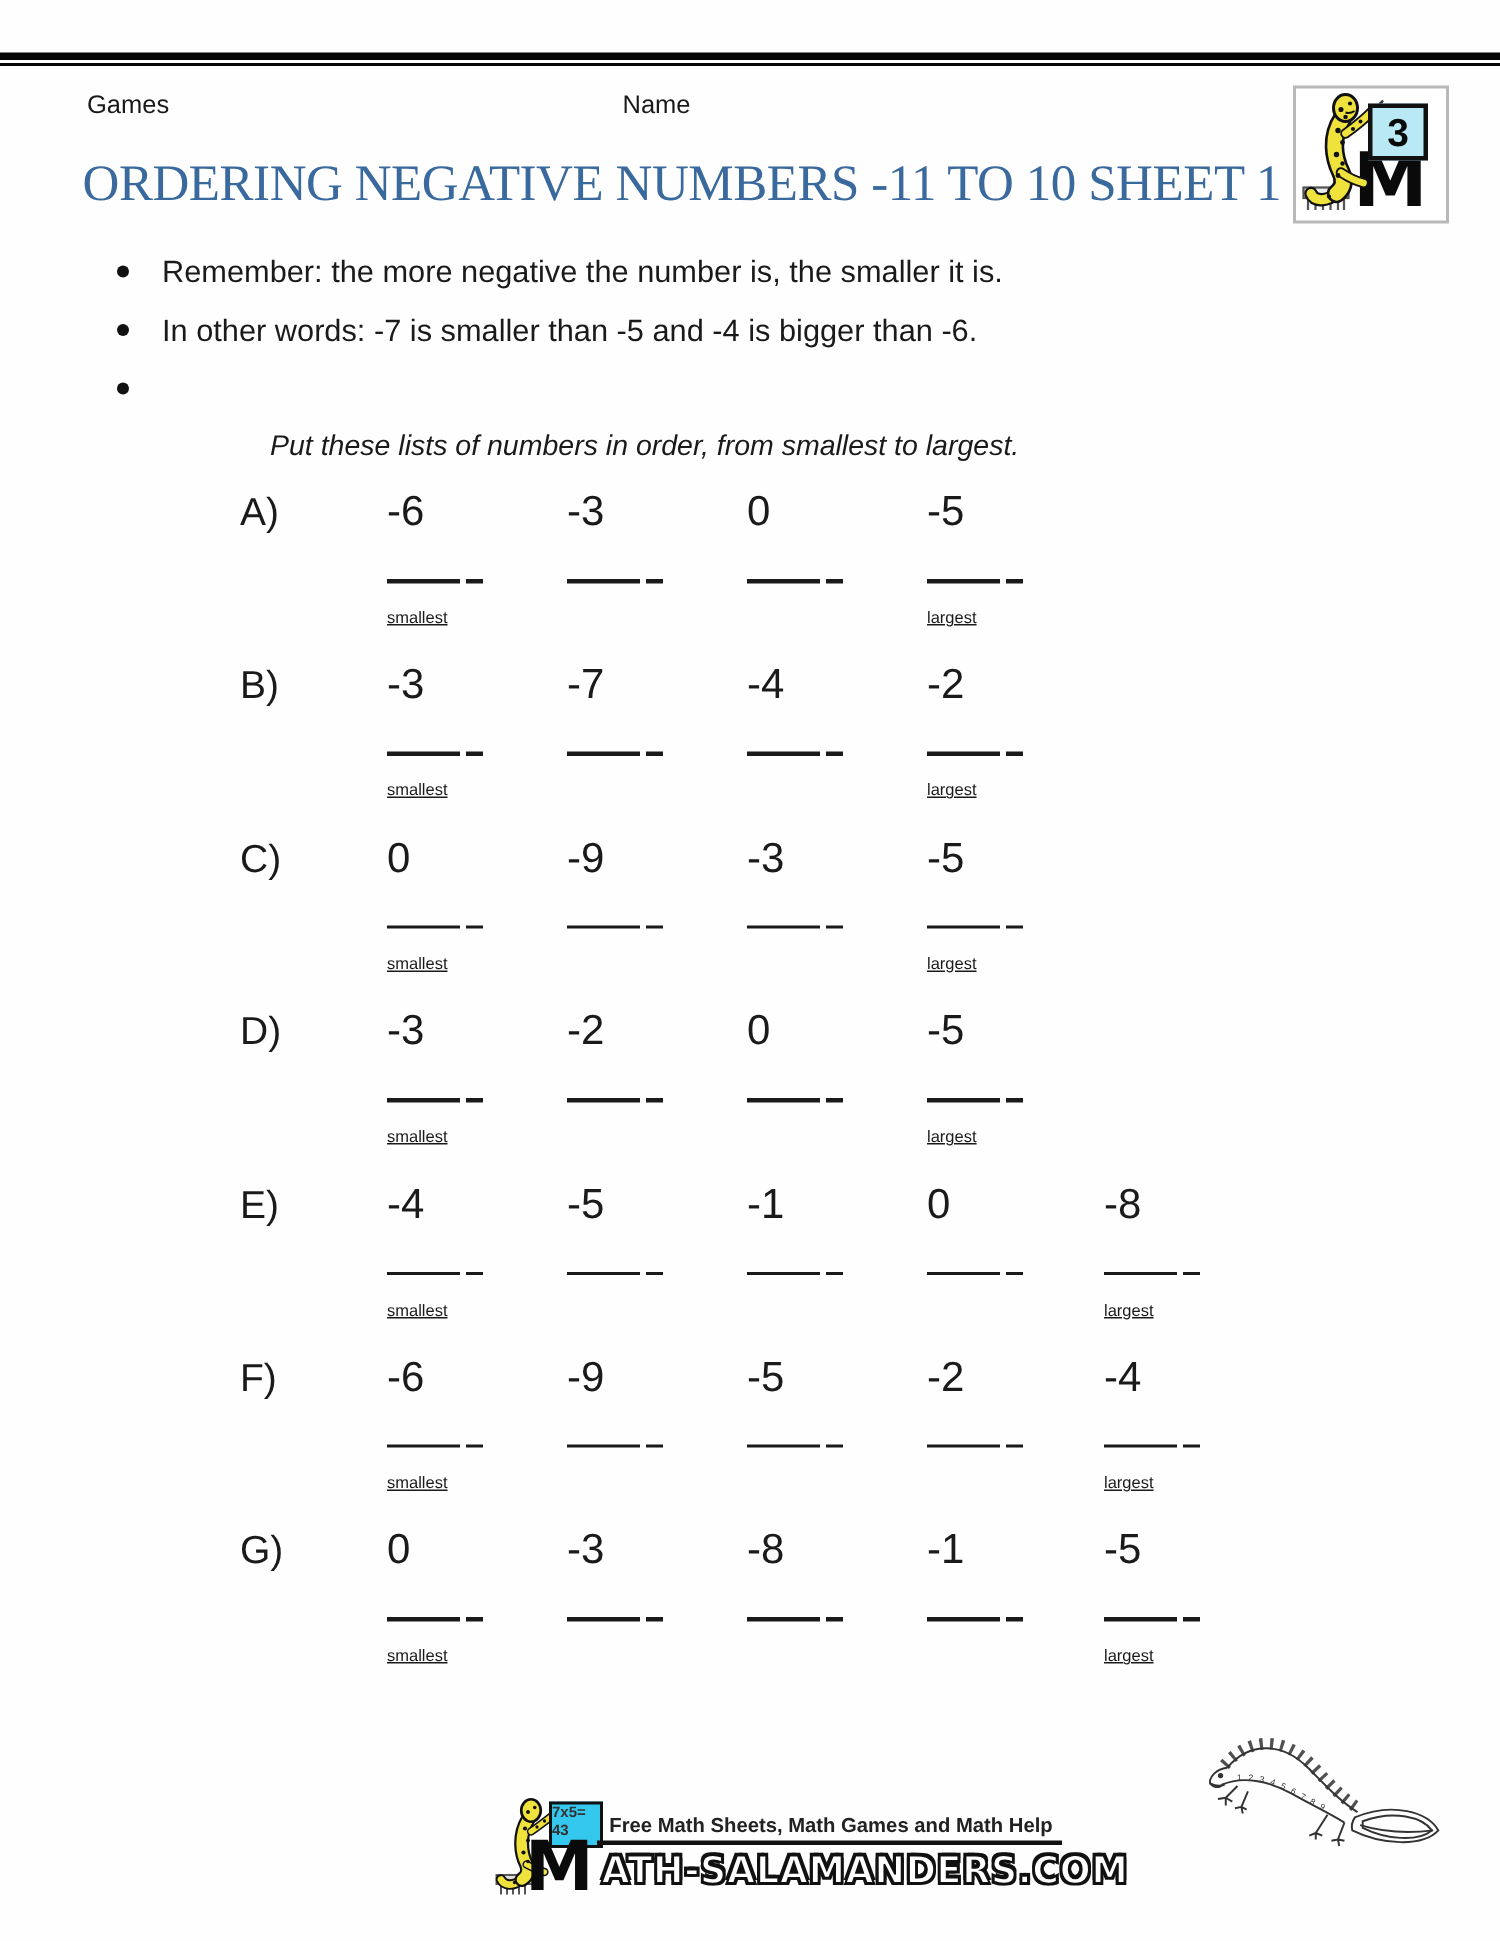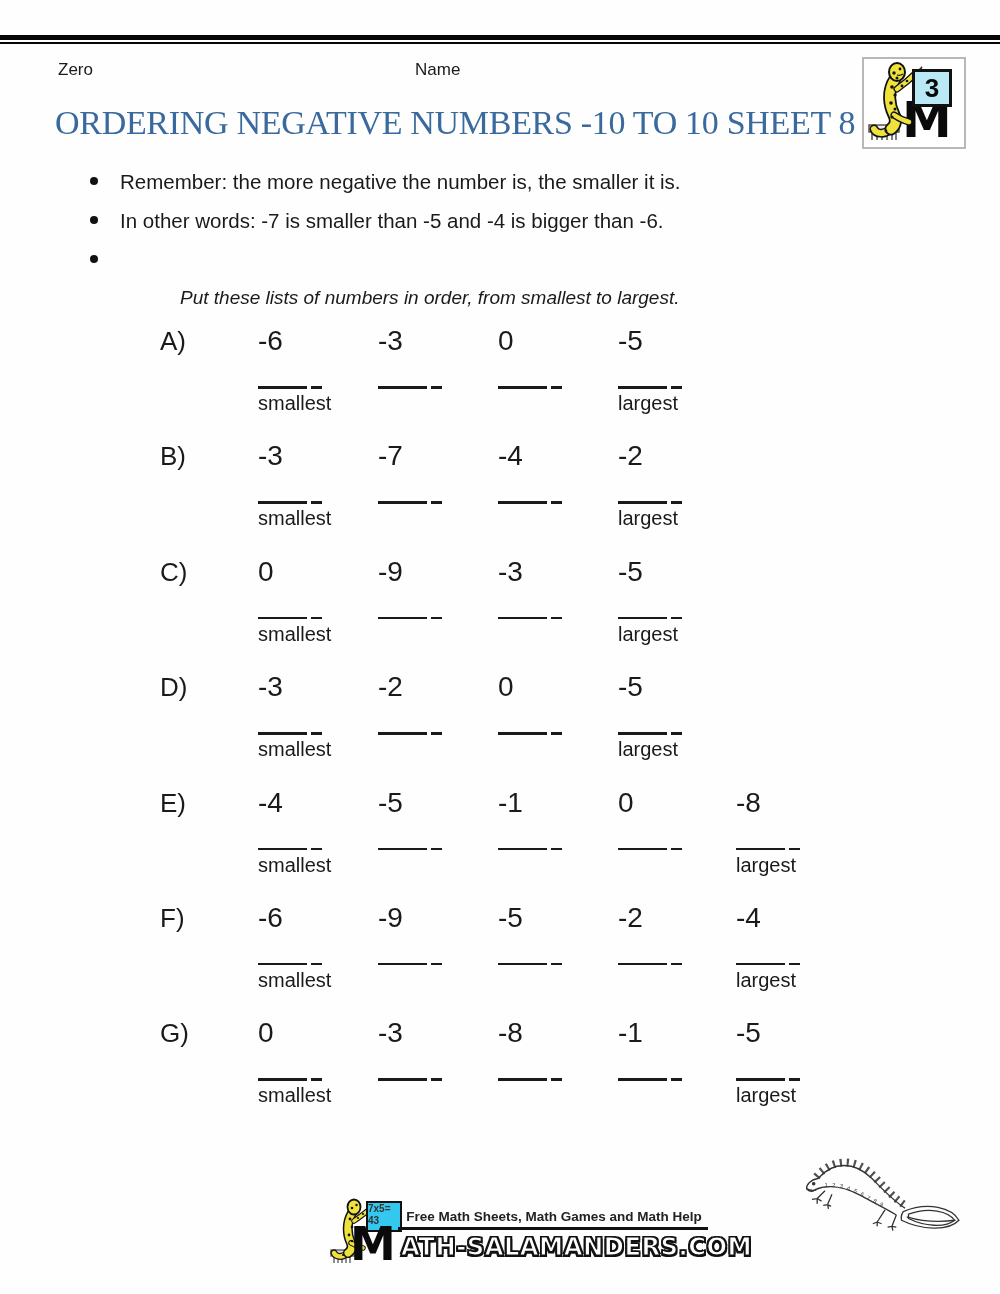--- a/index.html
+++ b/index.html
@@ -9,35 +9,35 @@
   .top-rule{position:absolute;top:35px;left:0;width:1000px;height:1.5px;
             background:#fff;border-top:5px solid #060606;border-bottom:2px solid #060606;}
 
   .name-label{position:absolute;top:60px;left:58px;font-size:17px;}
   .date-label{position:absolute;top:60px;left:415px;font-size:17px;}
 
   .title{position:absolute;top:104px;left:55px;margin:0;white-space:nowrap;
          font-family:"Liberation Serif",serif;font-weight:400;font-size:34px;
          color:#3a6a9d;letter-spacing:-0.3px;}
 
-  .bullets{position:absolute;top:170px;left:88px;margin:0;padding:0;list-style:none;}
+  .bullets{position:absolute;top:170px;left:76px;margin:0;padding:0;list-style:none;}
   .bullets li{position:relative;padding-left:32px;margin-bottom:16px;
               font-size:20.5px;line-height:23px;white-space:nowrap;}
   .dot{position:absolute;left:2px;top:7px;width:8px;height:8px;border-radius:50%;background:#111;}
 
   .prompt{position:absolute;top:287px;left:180px;font-style:italic;font-size:19px;white-space:nowrap;}
 
   .problems{position:absolute;top:326px;left:0;width:1000px;}
   .prow{position:relative;height:115.4px;}
   .letter{position:absolute;left:160px;top:0;font-size:26px;line-height:30px;}
   .col{position:absolute;top:0;width:72px;}
   .num{font-size:28px;line-height:30px;}
   .blank{position:absolute;top:60px;left:0;width:64px;height:2.5px;
          background:linear-gradient(90deg,#1a1a1a 0 49px,transparent 49px 53px,#1a1a1a 53px 64px);}
-  .tag{position:absolute;top:66px;left:0;font-size:20px;white-space:nowrap;}
+  .tag{position:absolute;top:80px;left:0;font-size:11px;white-space:nowrap;text-decoration:underline;}
 
   .corner-logo{position:absolute;left:862px;top:57px;width:100px;height:88px;
                border:2px solid #b8b8b8;background:#fff;}
   .logo-m{position:absolute;left:38px;top:36px;font-family:"DejaVu Sans",sans-serif;
           font-weight:bold;font-size:50px;line-height:50px;color:#0a0a0a;}
   .corner-svg{position:absolute;left:0;top:0;}
   .grade-badge{position:absolute;left:48px;top:10px;width:34px;height:32px;background:#b9e9f5;
                border:3px solid #111;display:flex;align-items:center;justify-content:center;
                font-weight:bold;font-size:26px;color:#0a0a0a;}
 
@@ -58,21 +58,21 @@
             -webkit-text-stroke:1.2px #111;
             text-shadow:-1.5px -1.5px 0 #111,1.5px -1.5px 0 #111,-1.5px 1.5px 0 #111,1.5px 1.5px 0 #111;}
 </style>
 </head>
 <body>
 
 <div class="page">
 
   <div class="top-rule"></div>
 
-  <div class="name-label">Zero</div>
+  <div class="name-label">Games</div>
   <div class="date-label">Name</div>
 
   <div class="corner-logo">
     <div class="logo-m">M</div>
     <svg class="corner-svg" width="100" height="88" viewBox="0 0 100 88">
 
       <rect x="5" y="66" width="30" height="7" fill="#eee" stroke="#555" stroke-width="1.5"></rect>
       <path d="M8,73 v8 M13,73 v8 M18,73 v8 M23,73 v8 M28,73 v8 M32,73 v8" stroke="#555" stroke-width="1.5" fill="none"></path>
 
       <path d="M27,70 C20,76 12,75 10,70" stroke="#111" stroke-width="9" fill="none" stroke-linecap="round"></path>
@@ -101,21 +101,21 @@
           <circle cx="31" cy="50" r="1.5"></circle>
         <circle cx="28" cy="58" r="1.6"></circle>
           <circle cx="38" cy="27" r="1.4"></circle>
         <circle cx="43" cy="22" r="1.3"></circle>
           <circle cx="22" cy="72" r="1.4"></circle>
       </g>
     </svg>
     <div class="grade-badge">3</div>
   </div>
 
-  <h1 class="title">ORDERING NEGATIVE NUMBERS -10 TO 10 SHEET 8</h1>
+  <h1 class="title">ORDERING NEGATIVE NUMBERS -11 TO 10 SHEET 1</h1>
 
   <ul class="bullets">
     <li>
       <span class="dot"></span>
       <span>Remember: the more negative the number is, the smaller it is.</span>
     </li>
     <li>
       <span class="dot"></span>
       <span>In other words: -7 is smaller than -5 and -4 is bigger than -6.</span>
     </li>

